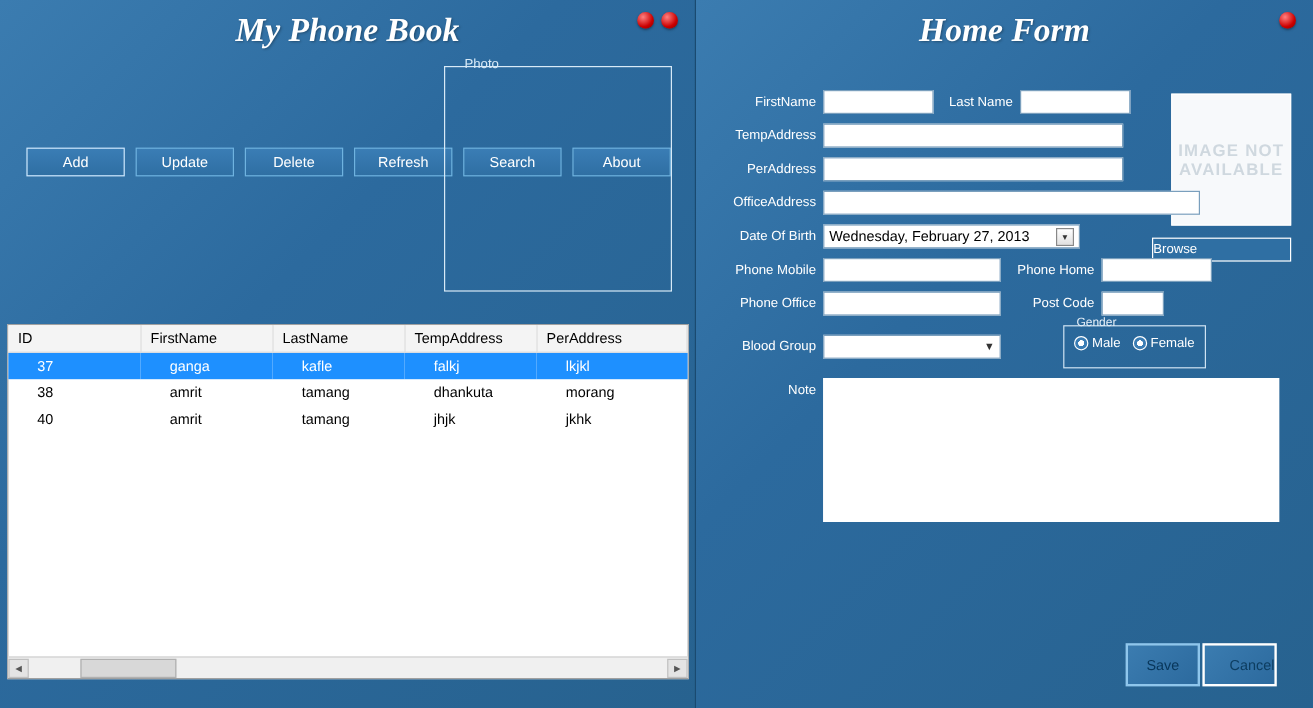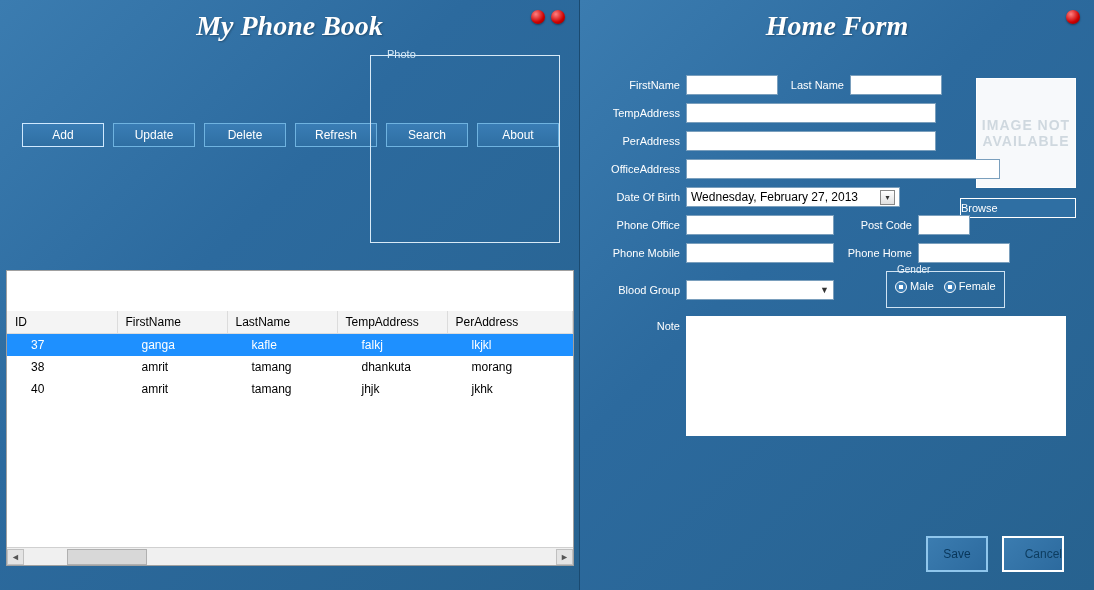--- a/index.html
+++ b/index.html
@@ -10,21 +10,21 @@
   .title { text-align: center; color: #fff; font-size: 28px; font-style: italic; font-weight: bold; padding: 10px 0 6px; font-family: "Times New Roman", serif; text-shadow: 1px 1px 2px rgba(0,0,0,.3); }
   .title.left { padding-left: 0; }
   .red-dot { position: absolute; width: 14px; height: 14px; border-radius: 50%; background: radial-gradient(circle at 35% 30%, #ff8080, #cc0000 60%, #800000); box-shadow: 0 1px 2px rgba(0,0,0,.4); }
   .buttons-col { position: absolute; left: 22px; top: 78px; display: flex; gap: 9px; margin-top: 45px; }
   .btn-blue { width: 82px; height: 24px; background: linear-gradient(#3a7db5,#2f6fa3); color: #fff; border: 1px solid #6fb3e0; font-size: 12px; cursor: pointer; text-align: center; line-height: 22px; }
   .btn-blue:first-child { border: 1px solid #cfe9ff; }
   .photo-box { position: absolute; left: 370px; top: 55px; width: 190px; height: 188px; border: 1px solid #d8eaf7; }
   .photo-legend { position: absolute; top: -8px; left: 12px; background: transparent; color: #d8eaf7; font-size: 11px; padding: 0 4px; }
   .photo-legend::before, .photo-legend::after { content:""; }
   .grid-wrap { position: absolute; left: 6px; top: 270px; width: 568px; height: 296px; background: #fff; border: 1px solid #a0a0a0; }
-  table { width: 100%; border-collapse: collapse; font-size: 12px; margin-top: 40px; }
+  table { width: 100%; border-collapse: collapse; font-size: 12px; }
   th { text-align: left; font-weight: normal; background: #f4f4f4; border-right: 1px solid #dcdcdc; border-bottom: 1px solid #dcdcdc; padding: 4px 8px; height: 22px; }
   td { padding: 4px 24px; height: 22px; border-right: 1px solid transparent; }
   tr.selected td { background: #1e90ff; color: #fff; }
   tr.alt td { background: #e9e9e9; }
   .hscroll { position: absolute; left: 0; right: 0; bottom: 0; height: 18px; background: #f0f0f0; border-top: 1px solid #d0d0d0; }
   .hscroll .arrow { position: absolute; top: 1px; width: 17px; height: 16px; background: #e4e4e4; border: 1px solid #c0c0c0; text-align: center; font-size: 9px; line-height: 14px; color: #555; }
   .hscroll .arrow.left { left: 0; }
   .hscroll .arrow.right { right: 0; }
   .hscroll .thumb { position: absolute; top: 1px; left: 60px; width: 80px; height: 16px; background: #d8d8d8; border: 1px solid #b0b0b0; }
 
@@ -40,21 +40,21 @@
   .date-box { display: inline-flex; align-items: center; background: #fff; color: #000; height: 20px; border: 1px solid #7a9fbd; padding: 0 4px; font-size: 12px; width: 214px; justify-content: space-between; }
   .date-dd { width: 15px; height: 15px; border: 1px solid #888; background: linear-gradient(#fff,#e0e0e0); font-size: 8px; text-align: center; line-height: 13px; color: #333; }
   .combo { display: inline-flex; align-items: center; background: #fff; border: 1px solid #7a9fbd; height: 20px; width: 148px; justify-content: flex-end; padding-right: 4px; }
   .combo .caret { color: #333; font-size: 9px; }
   .img-ph { position: absolute; right: 18px; top: 2px; width: 100px; height: 110px; background: #f7f9fb; border: 1px solid #ffffff; color: #cfd8df; font-size: 14px; font-weight: bold; display: flex; align-items: center; justify-content: center; text-align: center; letter-spacing: 1px; }
   .browse-btn { position: absolute; right: 18px; top: 122px; width: 116px; height: 20px; background: #2f6fa3; color: #fff; border: 1px solid #ffffff; font-size: 11px; text-align: left; line-height: 18px; cursor: pointer; }
   .gender-box { border: 1px solid #cfe3f3; padding: 8px 8px 14px; position: relative; display: inline-flex; gap: 10px; align-items: center; font-size: 11px; }
   .gender-legend { position: absolute; top: -8px; left: 8px; font-size: 10px; color: #e8f1f9; padding: 0 2px; }
   .radio-dot { width: 12px; height: 12px; border-radius: 50%; border: 1px solid #fff; display: inline-block; vertical-align: middle; margin-right: 3px; background: radial-gradient(circle,#fff 35%,#3a7db5 36%); }
   textarea { width: 380px; height: 120px; border: 1px solid #fff; background: #fff; resize: none; font-size: 12px; padding: 4px; color: #000; }
-  .action-row { position: absolute; right: 30px; bottom: 18px; display: flex; gap: 14px; }
+  .action-row { position: absolute; right: 30px; bottom: 18px; display: flex; gap: 2px; }
   .action-btn { width: 62px; height: 36px; background: linear-gradient(135deg,#3b7cb0,#2c6a9e); border: 2px solid #8fc6ec; color: #08365a; font-size: 12px; cursor: pointer; }
   .action-btn.cancel { border: 2px solid #fff; color: #0d3d60; text-align: right; }
 </style>
 </head>
 <body>
 
 <div class="panel left-panel">
   <div class="red-dot" style="right:34px; top:10px;"></div>
   <div class="red-dot" style="right:14px; top:10px;"></div>
   <div class="title left">My Phone Book</div>
@@ -142,30 +142,30 @@
       <input type="text" class="w-full" style="">
     </div>
     <div class="row">
       <span class="lbl">Date Of Birth</span>
       <div class="date-box">
         <span>Wednesday,   February   27, 2013</span>
         <span class="date-dd">▾</span>
       </div>
     </div>
     <div class="row">
+      <span class="lbl">Phone Mobile</span>
+      <input type="text" class="w-md" style="">
+      <span class="lbl-sm">Phone Home</span>
+      <input type="text" class="w-sm" style="">
+    </div>
+    <div class="row">
       <span class="lbl">Phone Office</span>
       <input type="text" class="w-md" style="">
       <span class="lbl-sm">Post Code</span>
       <input type="text" style="width: 52px;">
-    </div>
-    <div class="row">
-      <span class="lbl">Phone Mobile</span>
-      <input type="text" class="w-md" style="">
-      <span class="lbl-sm">Phone Home</span>
-      <input type="text" class="w-sm" style="">
     </div>
     <div class="row">
       <span class="lbl">Blood Group</span>
       <div class="combo">
           <span class="caret">▼</span>
         </div>
       <span style="width:40px"></span>
       <div class="gender-box">
         <span class="gender-legend">Gender</span>
         <label><span class="radio-dot"></span><span>Male</span></label>

